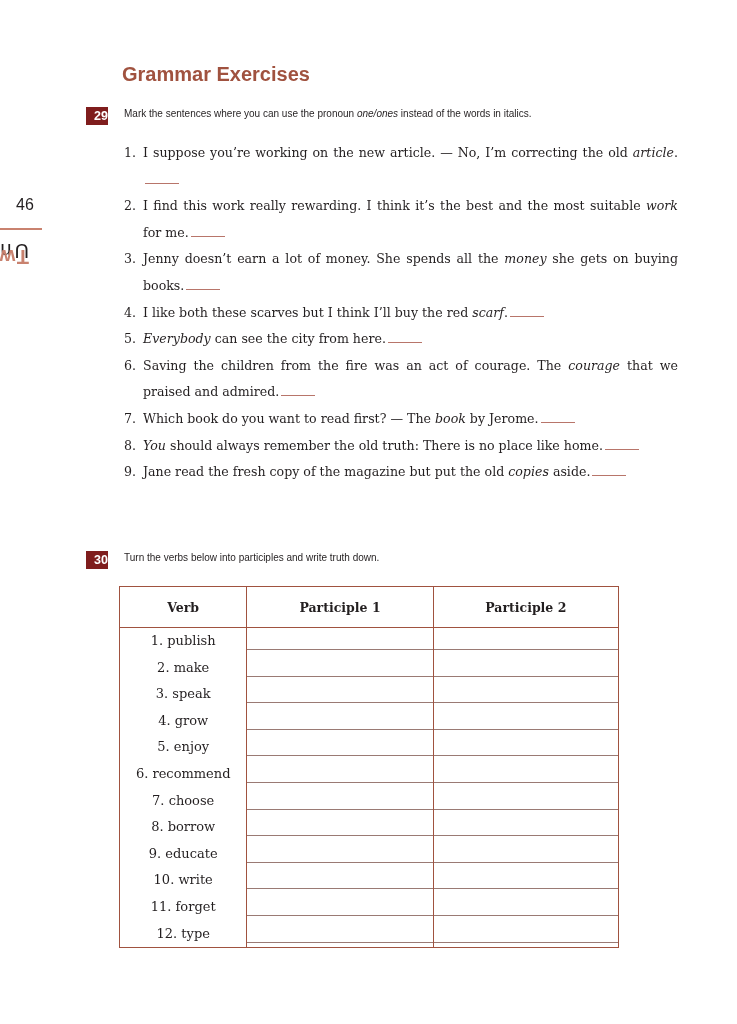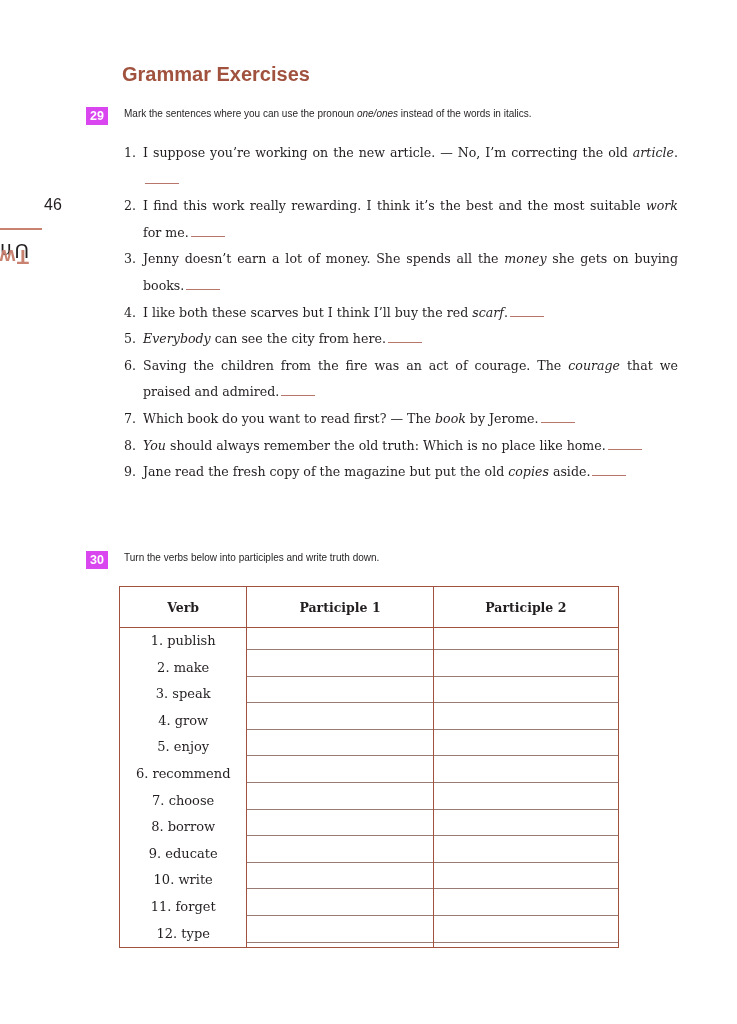--- a/index.html
+++ b/index.html
@@ -1,27 +1,27 @@
 <!DOCTYPE html>
 <html><head>
 <meta charset="utf-8">
 <style>
   html, body { margin:0; padding:0; background:#ffffff; }
   body { width:737px; height:1024px; position:relative; overflow:hidden; color:#231f20; }
 
   .section-title { position:absolute; left:122px; top:63px; font-family:"Liberation Sans", sans-serif; font-weight:bold; font-size:20px; color:#a0523f; }
 
-  .page-num { position:absolute; left:16px; top:196px; font-family:"Liberation Sans", sans-serif; font-size:16px; color:#231f20;margin-left:28px; }
+  .page-num { position:absolute; left:16px; top:196px; font-family:"Liberation Sans", sans-serif; font-size:16px; color:#231f20; }
   .side-rule { position:absolute; left:0; top:228px; width:42px; height:1.5px; background:#c9826f; }
   .unit-label { position:absolute; left:7px; top:240px; width:22px; height:124px; }
   .unit-label span { display:block; transform:rotate(90deg); transform-origin:left top; position:absolute; left:22px; top:0; white-space:nowrap; font-family:"Liberation Sans", sans-serif; font-size:20px; letter-spacing:3px; }
   .unit-word { color:#231f20; font-weight:normal; }
   .unit-num { color:#c9826f; font-weight:bold; margin-left:6px; }
 
-  .ex-badge { position:absolute; width:22px; height:18px; background:#d946ef; color:#fff; font-family:"Liberation Sans", sans-serif; font-weight:bold; font-size:12.5px; line-height:18px; text-align:center; }
+  .ex-badge { position:absolute; width:22px; height:18px; background:#7f1d1d; color:#fff; font-family:"Liberation Sans", sans-serif; font-weight:bold; font-size:12.5px; line-height:18px; text-align:right; }
   .ex-instr { position:absolute; font-family:"Liberation Sans", sans-serif; font-size:10px; color:#231f20; white-space:nowrap; }
 
   .sentences { position:absolute; left:124px; top:140px; width:554px; font-family:"DejaVu Serif", serif; font-size:12.6px; line-height:26.6px; }
   .sent { position:relative; padding-left:19px; text-align:justify; text-align-last:left; }
   .sent .num { position:absolute; left:0; top:0; }
   .sent.two-digit { padding-left:22px; }
   .blank { display:inline-block; width:34px; border-bottom:1.3px solid #b8756a; height:8px; margin-left:2px; vertical-align:baseline; }
 
   table.verbs { position:absolute; left:119px; top:586px; width:500px; border-collapse:collapse; border:1.3px solid #a0523f; font-family:"DejaVu Serif", serif; }
   table.verbs th { font-weight:bold; font-size:12.5px; height:38px; border:1px solid #a0523f; color:#231f20; }
@@ -51,21 +51,21 @@
 <div class="ex-instr" style="left:124px; top:108px;"><span>Mark the sentences where you can use the pronoun </span><i>one/ones</i><span> instead of the words in italics.</span></div>
 
 <div class="sentences" id="sentences">
     <div class="sent"><span class="num">1.</span><span>I suppose you’re working on the new article. — No, I’m correcting the old </span><i>article</i><span>.</span><span class="blank"></span></div>
     <div class="sent"><span class="num">2.</span><span>I find this work really rewarding. I think it’s the best and the most suitable </span><i>work</i><span> for me.</span><span class="blank"></span></div>
     <div class="sent"><span class="num">3.</span><span>Jenny doesn’t earn a lot of money. She spends all the </span><i>money</i><span> she gets on buying books.</span><span class="blank"></span></div>
     <div class="sent"><span class="num">4.</span><span>I like both these scarves but I think I’ll buy the red </span><i>scarf</i><span>.</span><span class="blank"></span></div>
     <div class="sent"><span class="num">5.</span><span></span><i>Everybody</i><span> can see the city from here.</span><span class="blank"></span></div>
     <div class="sent"><span class="num">6.</span><span>Saving the children from the fire was an act of courage. The </span><i>courage</i><span> that we praised and admired.</span><span class="blank"></span></div>
     <div class="sent"><span class="num">7.</span><span>Which book do you want to read first? — The </span><i>book</i><span> by Jerome.</span><span class="blank"></span></div>
-    <div class="sent"><span class="num">8.</span><span></span><i>You</i><span> should always remember the old truth: Which is no place like home.</span><span class="blank"></span></div>
+    <div class="sent"><span class="num">8.</span><span></span><i>You</i><span> should always remember the old truth: There is no place like home.</span><span class="blank"></span></div>
     <div class="sent"><span class="num">9.</span><span>Jane read the fresh copy of the magazine but put the old </span><i>copies</i><span> aside.</span><span class="blank"></span></div>
   </div>
 
 <div class="ex-badge" style="left:86px; top:551px;">30</div>
 <div class="ex-instr" style="left:124px; top:552px;">Turn the verbs below into participles and write truth down.</div>
 
 <table class="verbs">
   <colgroup>
       <col style="width:137px">
       <col style="width:209px">

